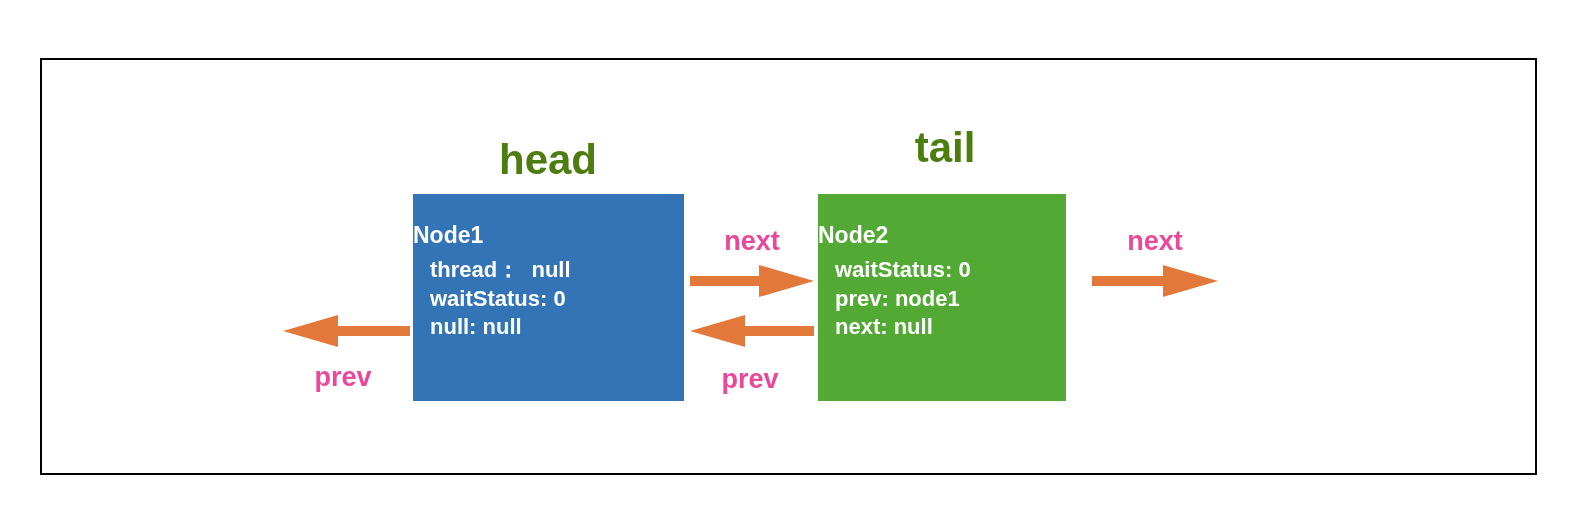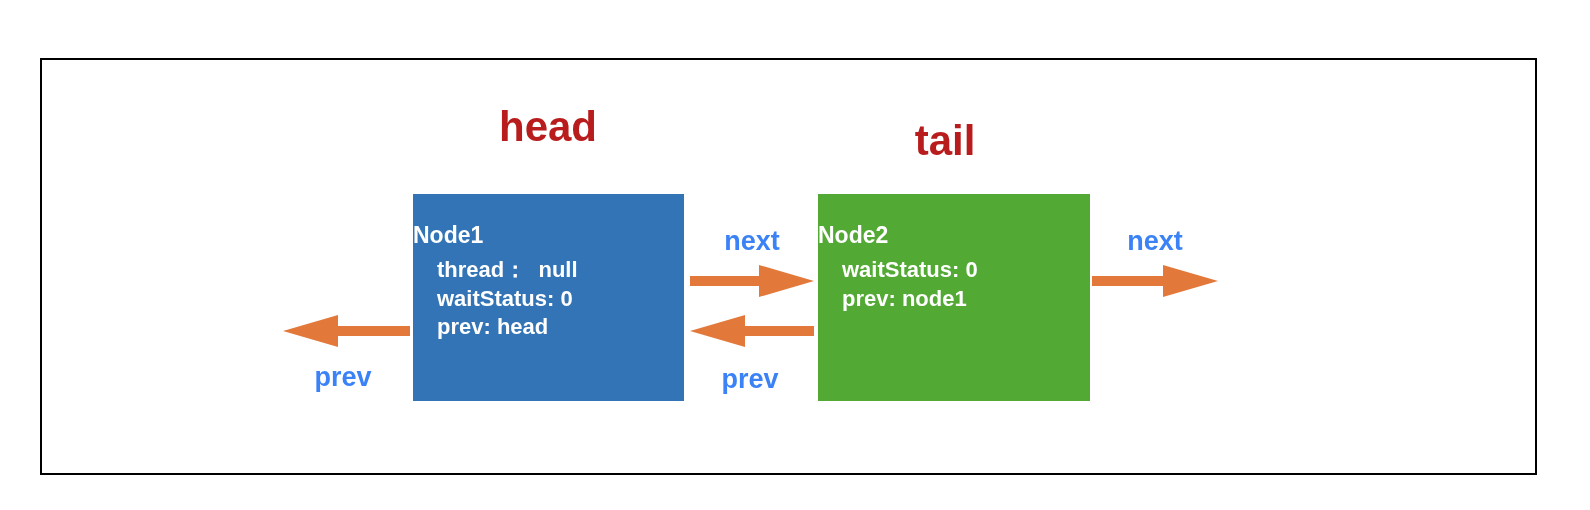--- a/index.html
+++ b/index.html
@@ -23,76 +23,77 @@
     height: 417px;
     border: 2px solid #000000;
     box-sizing: border-box;
     background: #ffffff;
   }
   .pointer-title {
     position: absolute;
     transform: translateX(-50%);
     font-size: 42px;
     font-weight: bold;
-    color: #b91c1c;
+    color: #4d7c0f;
     white-space: nowrap;
+    margin-top: 33px;
   }
   .node {
     position: absolute;
     top: 194px;
     height: 207px;
     box-sizing: border-box;
     color: #ffffff;
   }
   .node-blue  { left: 413px; width: 271px; background: #3274b5; }
-  .node-green { left: 818px; width: 272px; background: #52a934; }
+  .node-green { left: 818px; width: 248px; background: #52a934; }
   .node-title {
     margin-top: 24px;
     text-align: left;
     font-size: 23px;
     font-weight: bold;
     line-height: 34px;
   }
   .node-fields {
     margin-top: 4px;
-    padding-left: 24px;
+    padding-left: 17px;
     padding-right: 6px;
   }
   .node-field {
     font-size: 22px;
     font-weight: bold;
     line-height: 28.5px;
     white-space: pre;
   }
   .arrow-label {
     position: absolute;
     transform: translateX(-50%);
     font-size: 27px;
     font-weight: bold;
-    color: #3b82f6;
+    color: #ec4899;
     white-space: nowrap;
   }
   .arrow-layer {
     position: absolute;
     left: 0;
     top: 0;
     width: 1590px;
     height: 510px;
     pointer-events: none;
   }
 </style>
 </head>
 <body>
 
 <div class="canvas">
 
   <div class="frame"></div>
 
   <div class="pointer-title" style="left:548px; top:103px;">head</div>
-  <div class="pointer-title" style="left:945px; top:117px;">tail</div>
+  <div class="pointer-title" style="left:945px; top:91px;">tail</div>
 
   <svg class="arrow-layer" viewBox="0 0 1590 510">
 
     <polygon points="690,276 759,276 759,265 814,281 759,297 759,286 690,286" fill="#e2793b"></polygon>
 
     <polygon points="814,326 745,326 745,315 690,331 745,347 745,336 814,336" fill="#e2793b"></polygon>
 
     <polygon points="410,326 338,326 338,315 283,331 338,347 338,336 410,336" fill="#e2793b"></polygon>
 
     <polygon points="1092,276 1163,276 1163,265 1218,281 1163,297 1163,286 1092,286" fill="#e2793b"></polygon>
@@ -101,25 +102,26 @@
   <div class="arrow-label" style="left:752px; top:226px;">next</div>
   <div class="arrow-label" style="left:750px; top:364px;">prev</div>
   <div class="arrow-label" style="left:343px; top:362px;">prev</div>
   <div class="arrow-label" style="left:1155px; top:226px;">next</div>
 
   <div class="node node-blue">
     <div class="node-title">Node1</div>
     <div class="node-fields">
       <div class="node-field">thread：  null</div>
       <div class="node-field">waitStatus: 0</div>
-      <div class="node-field">prev: head</div>
+      <div class="node-field">null: null</div>
     </div>
   </div>
 
   <div class="node node-green">
     <div class="node-title">Node2</div>
     <div class="node-fields">
       <div class="node-field">waitStatus: 0</div>
       <div class="node-field">prev: node1</div>
+      <div class="node-field">next: null</div>
     </div>
   </div>
 
 </div>
 
 </body></html>

